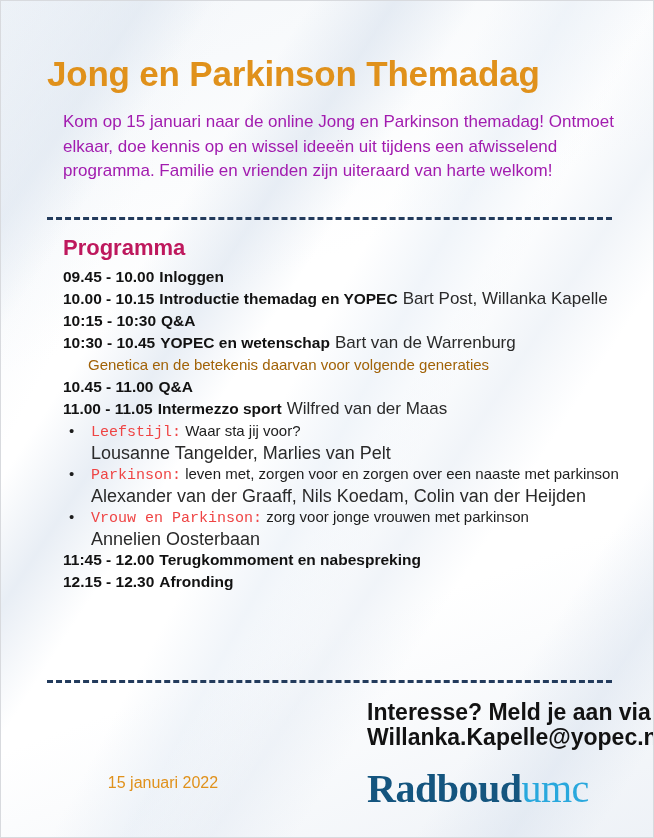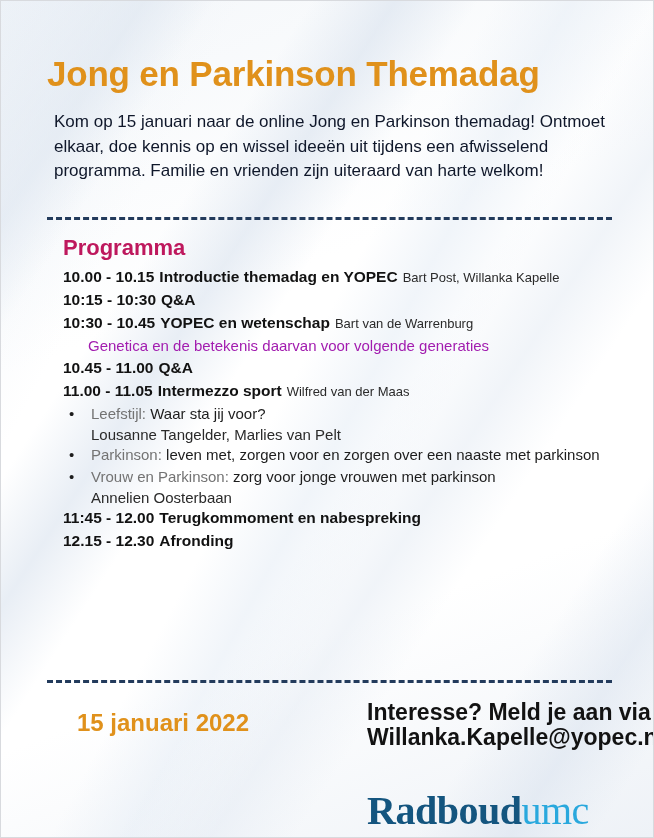--- a/index.html
+++ b/index.html
@@ -58,26 +58,26 @@
     top: 53px;
     font-size: 35px;
     font-weight: bold;
     color: #e0911b;
     letter-spacing: -0.2px;
     white-space: nowrap;
   }
 
   .intro {
     position: absolute;
-    left: 53px;
+    left: 62px;
     top: 109px;
     width: 562px;
     font-size: 17px;
     line-height: 24.5px;
-    color: #0f172a;
+    color: #a21caf;
   }
 
   .divider {
     position: absolute;
     left: 46px;
     width: 565px;
     height: 0;
     border-top: 3px dashed #233b5c;
   }
   #divider-top { top: 216px; }
@@ -104,61 +104,61 @@
     white-space: nowrap;
   }
   .row .time,
   .row .label {
     font-weight: bold;
     color: #121212;
   }
   .row .time { margin-right: 5px; }
   .row .speaker {
     font-weight: normal;
-    font-size: 13px;
+    font-size: 17px;
     color: #2a2a2a;
     margin-left: 5px;
   }
   .subline {
     font-size: 15px;
     line-height: 22px;
-    color: #a21caf;
+    color: #a16207;
     padding-left: 25px;
   }
   .bullet-row {
     position: relative;
     padding-left: 28px;
     font-size: 15px;
     line-height: 22px;
     color: #1d1d1d;
   }
   .bullet-row .dot {
     position: absolute;
     left: 6px;
     top: 0;
     font-size: 15px;
     line-height: 22px;
     color: #1d1d1d;
   }
-  .bullet-row .strong { font-weight: normal; color: #737373; }
+  .bullet-row .strong { font-weight: normal; color: #ef4444; font-family: Liberation Mono, monospace; }
   .bullet-names {
     padding-left: 28px;
-    font-size: 15px;
+    font-size: 18px;
     line-height: 19px;
     color: #2a2a2a;
   }
 
   .date-block {
     position: absolute;
     left: 62px;
-    top: 708px;
+    top: 768px;
     width: 200px;
     text-align: center;
-    font-size: 24px;
-    font-weight: bold;
+    font-size: 16px;
+    font-weight: normal;
     line-height: 27px;
     color: #e0911b;
   }
 
   .contact {
     position: absolute;
     left: 366px;
     top: 699px;
     font-size: 23px;
     font-weight: bold;
@@ -168,21 +168,20 @@
   }
 
   .logo {
     position: absolute;
     left: 366px;
     top: 765px;
     font-family: "Liberation Serif", serif;
     font-size: 40px;
     line-height: 46px;
     white-space: nowrap;
-    margin-top: 22px;
   }
   .logo .radboud {
     color: #14557f;
     font-weight: bold;
     letter-spacing: -0.5px;
   }
   .logo .umc {
     color: #29a8dd;
     font-weight: normal;
     letter-spacing: -0.5px;
@@ -199,20 +198,23 @@
     <div class="title">Jong en Parkinson Themadag</div>
 
     <div class="intro">Kom op 15 januari naar de online Jong en Parkinson themadag! Ontmoet elkaar, doe kennis op en wissel ideeën uit tijdens een afwisselend programma. Familie en vrienden zijn uiteraard van harte welkom!</div>
 
     <div class="divider" id="divider-top"></div>
 
     <div class="programma-heading">Programma</div>
 
     <div id="schedule">
       <div class="row">
+        <span class="time">09.45 - 10.00</span><span class="label">Inloggen</span><span class="speaker"></span>
+      </div>
+      <div class="row">
         <span class="time">10.00 - 10.15</span><span class="label">Introductie themadag en YOPEC</span><span class="speaker">Bart Post, Willanka Kapelle</span>
       </div>
       <div class="row">
         <span class="time">10:15 - 10:30</span><span class="label">Q&amp;A</span><span class="speaker"></span>
       </div>
       <div class="row">
         <span class="time">10:30 - 10.45</span><span class="label">YOPEC en wetenschap</span><span class="speaker">Bart van de Warrenburg</span>
       </div>
       <div class="subline">Genetica en de betekenis daarvan voor volgende generaties</div>
       <div class="row">
@@ -223,20 +225,21 @@
       </div>
 
       <div class="bullet-row">
         <span class="dot">•</span><span class="strong">Leefstijl:</span><span> Waar sta jij voor?</span>
       </div>
       <div class="bullet-names">Lousanne Tangelder, Marlies van Pelt</div>
 
       <div class="bullet-row">
         <span class="dot">•</span><span class="strong">Parkinson:</span><span> leven met, zorgen voor en zorgen over een naaste met parkinson</span>
       </div>
+      <div class="bullet-names">Alexander van der Graaff, Nils Koedam, Colin van der Heijden</div>
 
       <div class="bullet-row">
         <span class="dot">•</span><span class="strong">Vrouw en Parkinson:</span><span> zorg voor jonge vrouwen met parkinson</span>
       </div>
       <div class="bullet-names">Annelien Oosterbaan</div>
 
       <div class="row">
         <span class="time">11:45 - 12.00</span><span class="label">Terugkommoment en nabespreking</span><span class="speaker"></span>
       </div>
       <div class="row">

